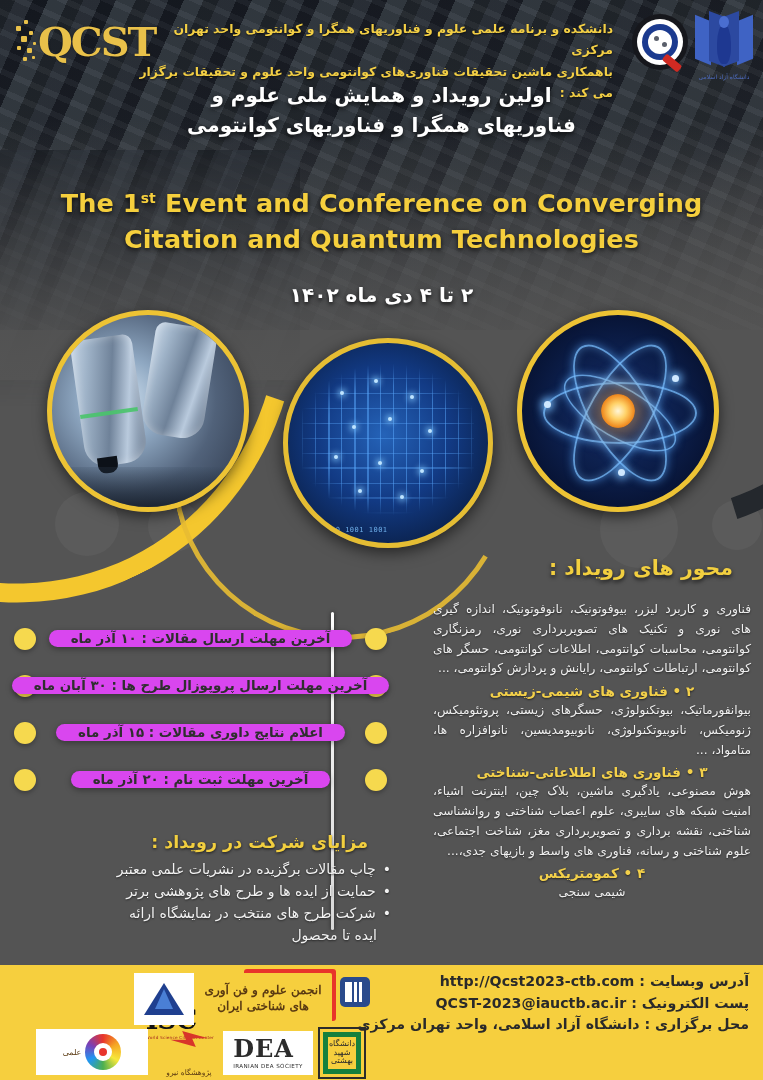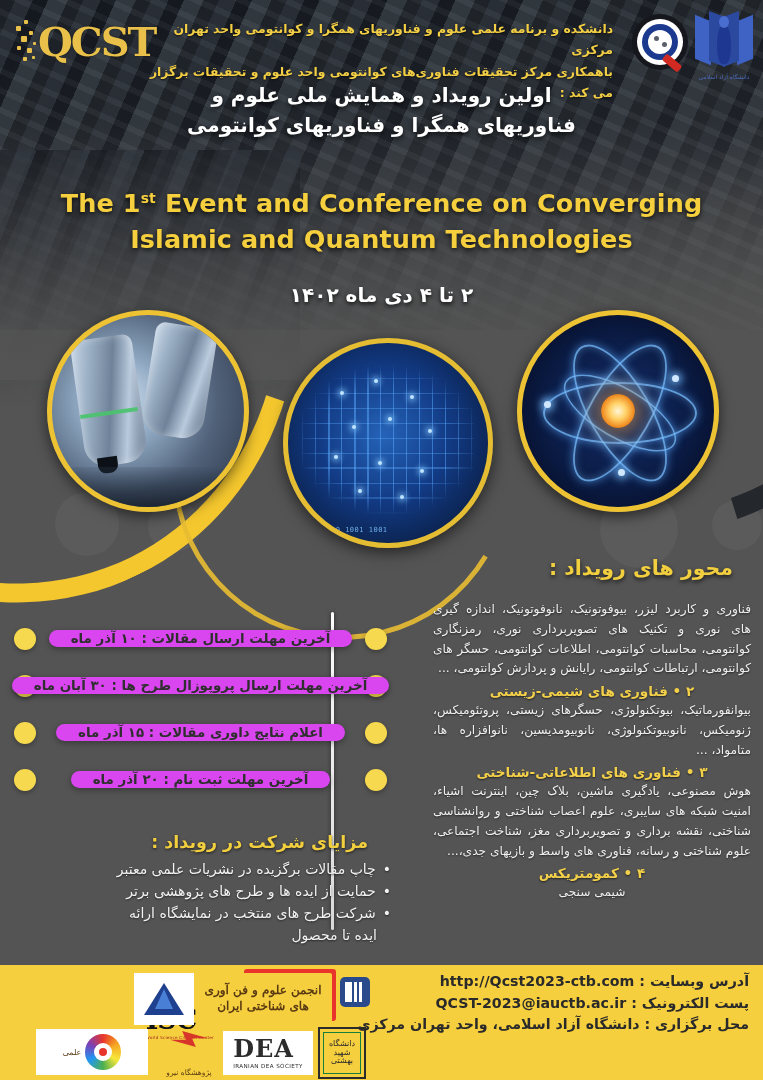--- a/index.html
+++ b/index.html
@@ -276,21 +276,21 @@
   .niroo .bolt{position:absolute;left:12px;top:2px;width:38px;height:16px;background:#d8352a;
     clip-path:polygon(0 55%,42% 55%,32% 0,100% 45%,58% 45%,68% 100%);}
   .niroo .cap{position:absolute;left:0;right:0;bottom:0;text-align:center;font-size:7.5px;color:#5a3a12;
     font-family:"DejaVu Serif","Liberation Serif",serif;}
 
   .dea{position:absolute;left:205px;top:2px;width:90px;height:44px;}
   .dea .w{direction:ltr;font-family:"DejaVu Serif","Liberation Serif",serif;font-size:24px;font-weight:700;color:#2c2c2c;letter-spacing:1px;line-height:1;}
   .dea .s{direction:ltr;font-size:5.6px;color:#2c2c2c;letter-spacing:.4px;margin-top:2px;}
 
   .sbu{position:absolute;left:300px;top:-2px;width:44px;height:48px;border:2px solid #2b2b2b;background:#f6cf3e;}
-  .sbu .in{position:absolute;inset:3px;border:1px solid #15803d;display:flex;align-items:center;justify-content:center;
+  .sbu .in{position:absolute;inset:3px;border:5px solid #15803d;display:flex;align-items:center;justify-content:center;
     font-family:"DejaVu Serif","Liberation Serif",serif;font-size:8px;color:#2b2b2b;text-align:center;line-height:1.1;}
 
   .contact{
     position:absolute;right:14px;top:6px;width:400px;direction:rtl;text-align:right;
     color:#2a2a2a;font-size:14.2px;font-weight:700;line-height:1.52;
   }
   .contact .ltr{direction:ltr;unicode-bidi:embed;}
   .book-icon{
     position:absolute;left:6px;top:8px;width:30px;height:30px;border-radius:5px;background:#2a4a8c;
   }
@@ -326,21 +326,21 @@
     <div class="px" style="left:3px;top:34px;width:4px;height:4px;"></div>
     <div class="px" style="left:13px;top:36px;width:5px;height:5px;"></div>
     <div class="px" style="left:19px;top:30px;width:3px;height:3px;"></div>
     <div class="px" style="left:9px;top:45px;width:4px;height:4px;"></div>
     <div class="px" style="left:18px;top:44px;width:3px;height:3px;"></div>
     <div class="wm">QCST</div>
   </div>
 
   <div class="host-lines">
     <div>دانشکده و برنامه علمی علوم و فناوریهای همگرا و کوانتومی واحد تهران مرکزی</div>
-    <div>باهمکاری مرکز تحقیقات فناوری‌های کوانتومی واحد علوم و تحقیقات برگزار می کند :</div>
+    <div>باهمکاری ماشین تحقیقات فناوری‌های کوانتومی واحد علوم و تحقیقات برگزار می کند :</div>
   </div>
 
   <div class="logo-q">
     <div class="ring"></div>
     <div class="ring2"></div>
     <div class="ring3"></div>
     <div class="ring4"></div>
     <div class="dot" style="left:22px;top:22px;"></div>
     <div class="dot" style="left:30px;top:28px;"></div>
     <div class="tail"></div>
@@ -359,21 +359,21 @@
   <div class="title-fa">
     <div>اولین رویداد و همایش ملی علوم و</div>
     <div>فناوریهای همگرا و فناوریهای کوانتومی</div>
   </div>
 
   <div class="title-en">
     <div>
       <span>The 1</span><sup>st</sup>
       <span>Event and Conference on Converging</span>
     </div>
-    <div>Islamic and Quantum Technologies</div>
+    <div>Citation and Quantum Technologies</div>
   </div>
 
   <div class="date-fa">۲ تا ۴ دی ماه ۱۴۰۲</div>
 
   <div class="circ circ-micro">
     <div class="lensA"></div>
     <div class="lensB"></div>
     <div class="band"></div>
     <div class="tip"></div>
     <div class="stage"></div>

